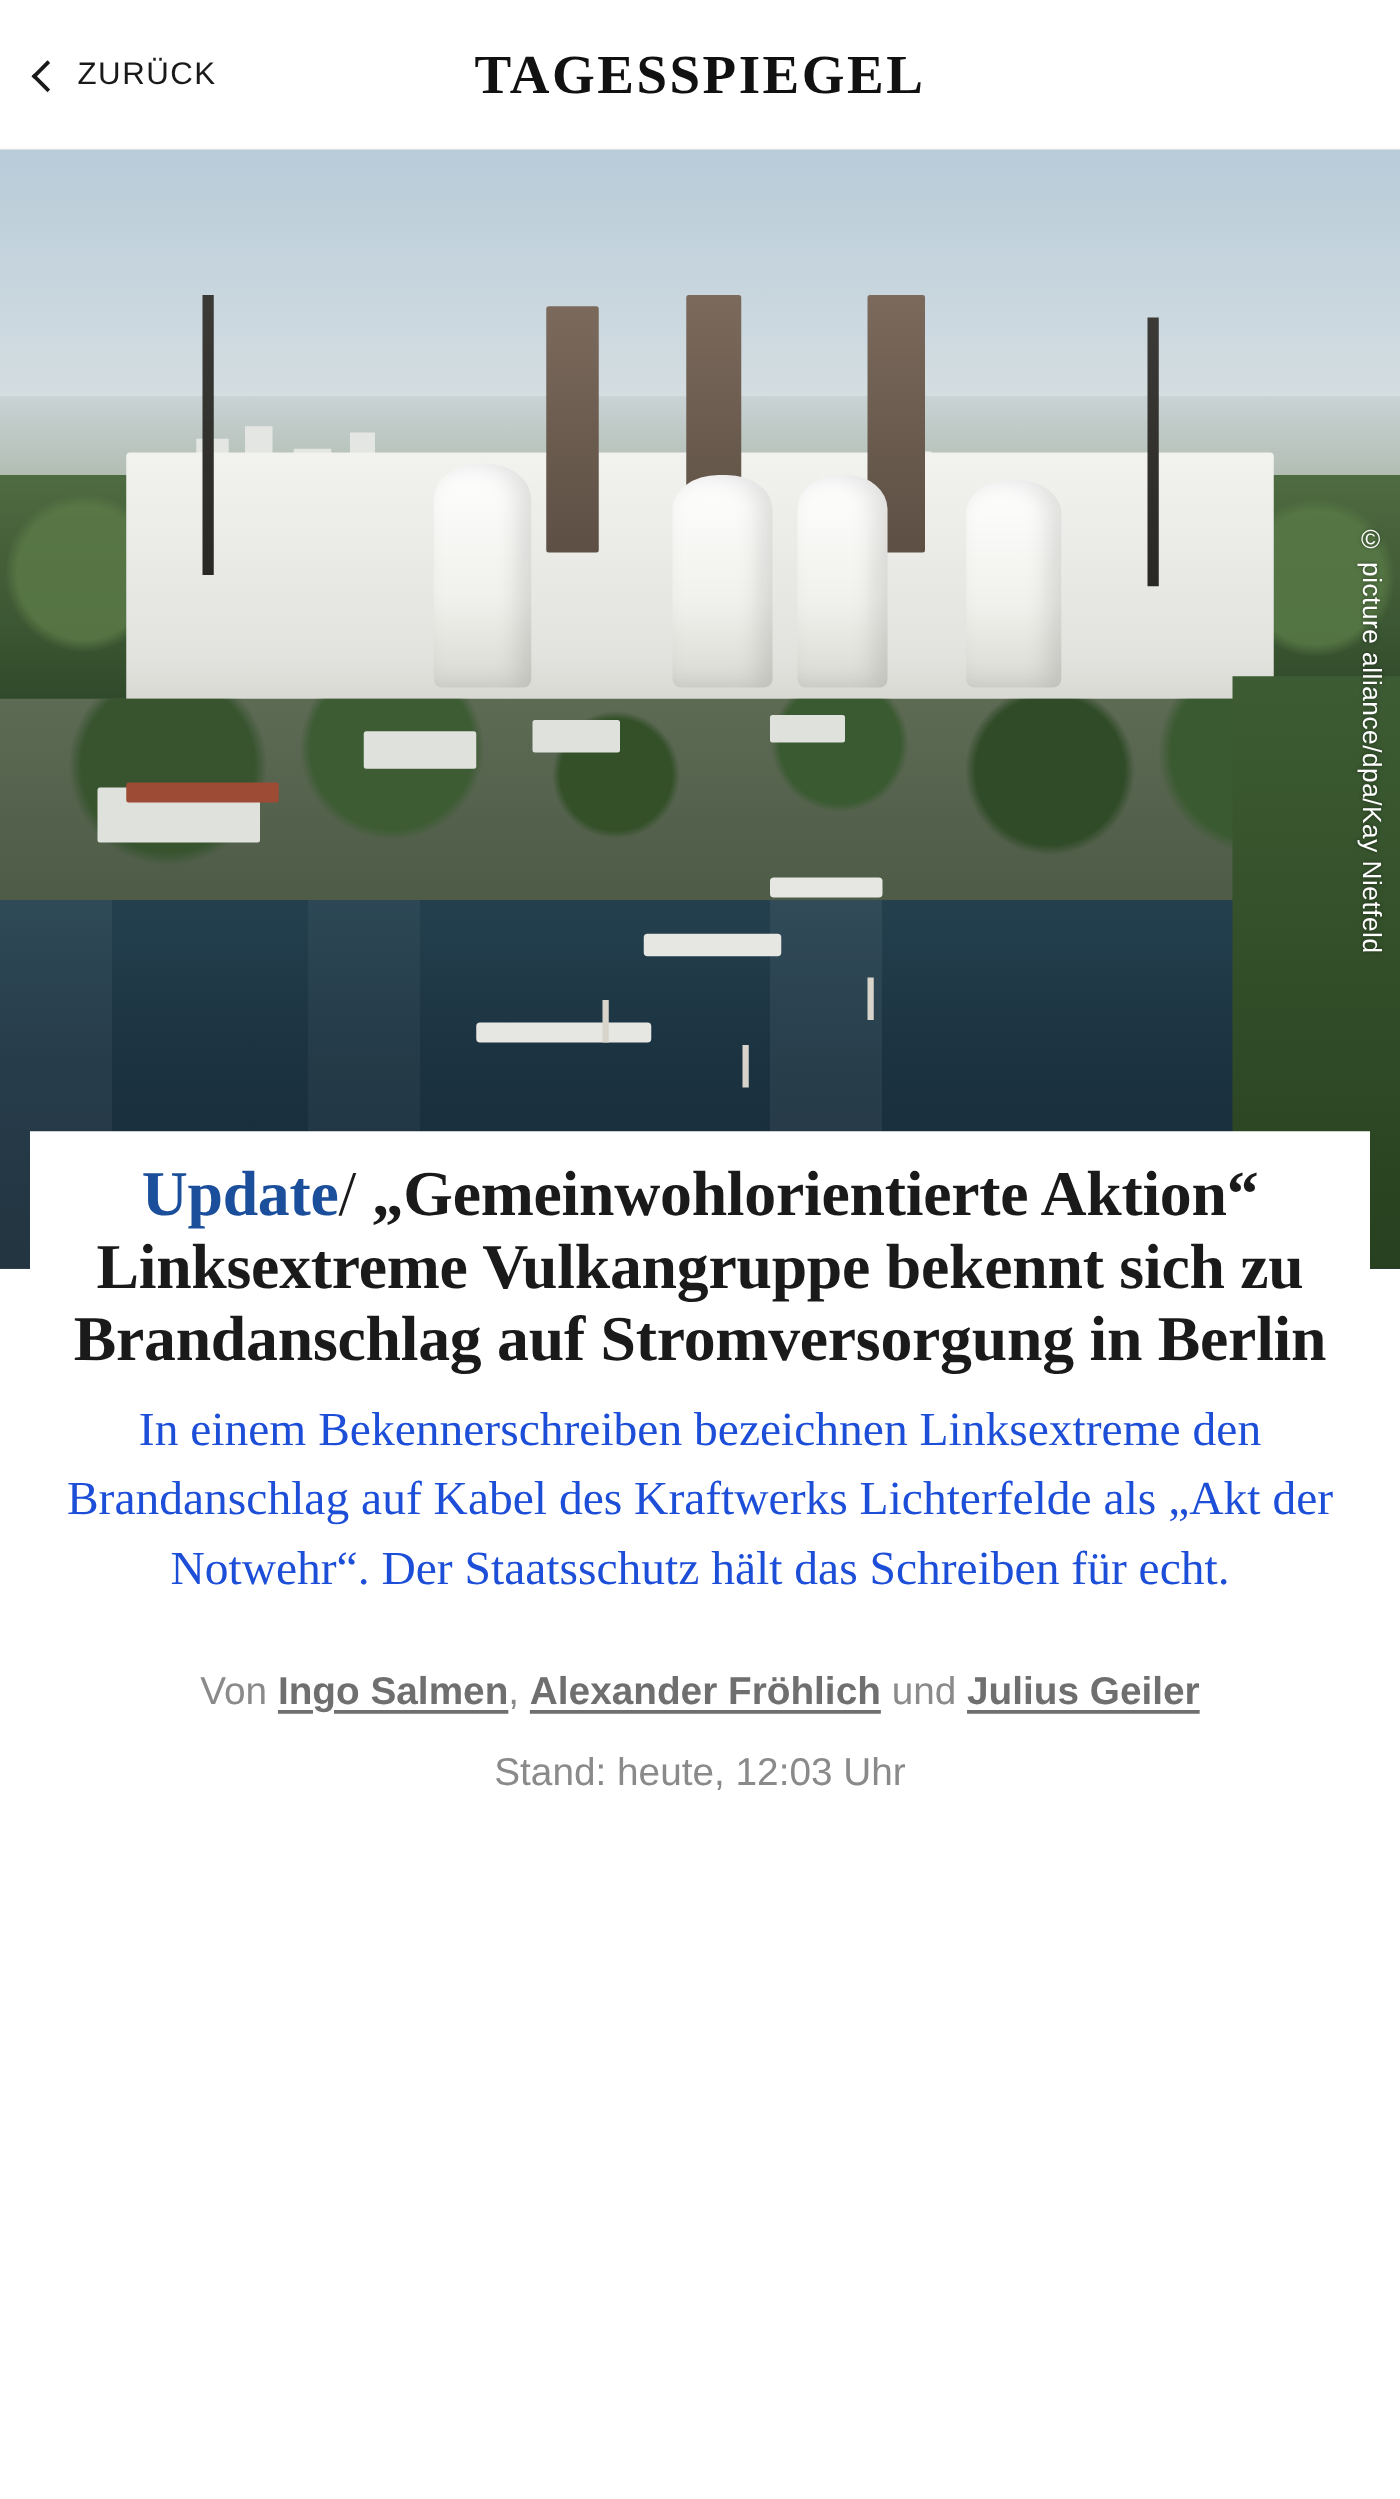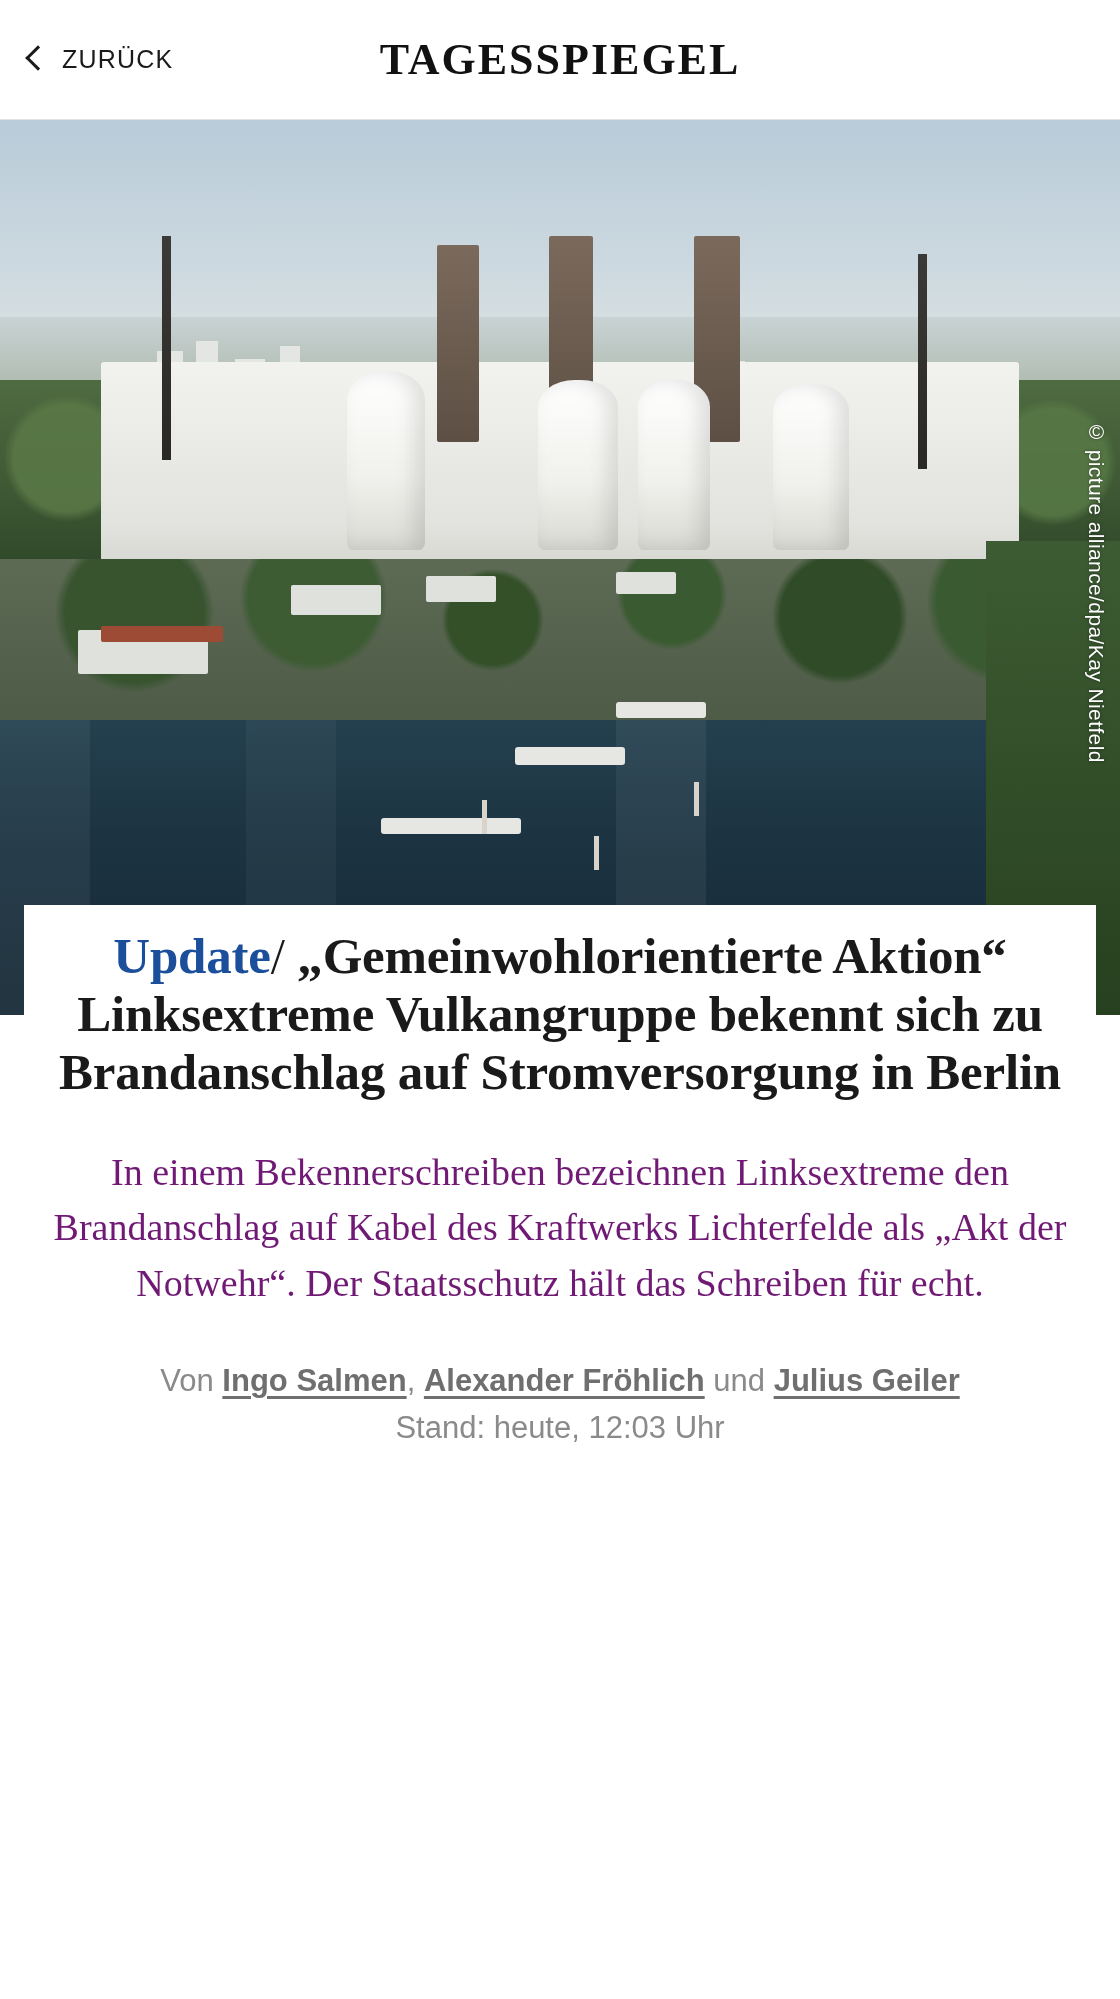--- a/index.html
+++ b/index.html
@@ -15,21 +15,21 @@
   .topbar {
     position: relative;
     height: 120px;
     background: #ffffff;
     border-bottom: 1px solid #e2e2e2;
     display: flex;
     align-items: center;
   }
   .back-btn {
     display: flex;
-    align-items: flex-start;
+    align-items: flex-end;
     gap: 14px;
     margin-left: 22px;
     cursor: pointer;
     user-select: none;
   }
   .chevron-left {
     width: 26px;
     height: 26px;
     position: relative;
     flex: 0 0 auto;
@@ -184,44 +184,44 @@
     letter-spacing: -0.2px;
   }
   .kicker {
     color: #1b4e9b;
     font-weight: bold;
   }
   .kicker-sep { color: #1a1a1a; font-weight: normal; }
   .headline b { font-weight: bold; }
 
   .teaser {
-    margin-top: 44px;
+    margin-top: 16px;
     font-family: "Liberation Serif", serif;
     font-size: 38px;
     line-height: 1.45;
-    color: #701a75;
+    color: #1d4ed8;
     text-align: center;
   }
 
   .byline {
     margin-top: 48px;
     text-align: center;
     font-family: "Liberation Sans", sans-serif;
     font-size: 31px;
     line-height: 1.45;
     color: #8a8a8a;
   }
   .byline a {
     color: #6f6f6f;
     text-decoration: underline;
     text-underline-offset: 5px;
     font-weight: 600;
   }
   .timestamp {
-    margin-top: 6px;
+    margin-top: 24px;
     text-align: center;
     font-family: "Liberation Sans", sans-serif;
     font-size: 31px;
     color: #8a8a8a;
   }
 </style>
 </head>
 <body>
 
 <div class="topbar">

